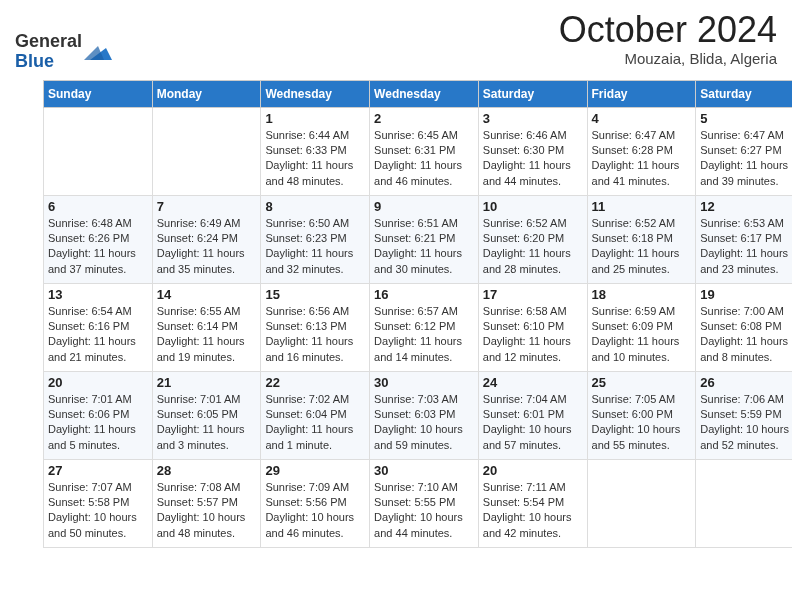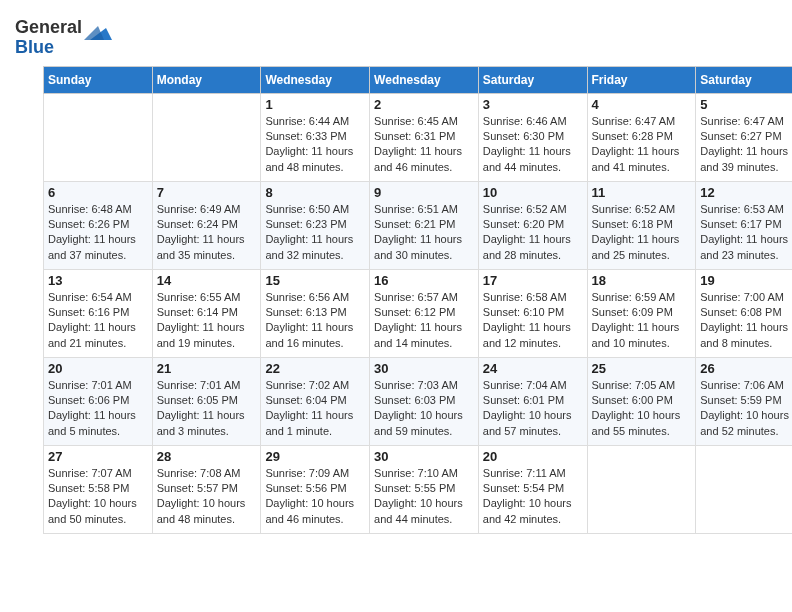--- a/index.html
+++ b/index.html
@@ -16,21 +16,22 @@
       padding: 10px 15px 15px 15px;
     }
     .header {
       display: flex;
       justify-content: space-between;
       align-items: flex-start;
       margin-bottom: 8px;
     }
     .logo {
       display: flex;
-      margin-top: 8px;
+      align-items: center;
+      margin-top: 22px;
     }
     .logo-text {
       font-size: 18px;
       font-weight: bold;
       line-height: 1.1;
     }
     .logo-general { color: #333; }
     .logo-blue { color: #1a5fa8; }
     .logo-icon {
       width: 28px;
@@ -105,20 +106,24 @@
         <div class="logo-text">
           <span class="logo-general">General</span><br>
           <span class="logo-blue">Blue</span>
         </div>
       </div>
       <svg class="logo-icon" viewBox="0 0 28 28">
         <polygon points="6,22 22,10 28,22" fill="#2878c8"></polygon>
         <polygon points="0,22 14,8 20,22" fill="#1a5fa8" opacity="0.7"></polygon>
       </svg>
     </div>
+    <div class="title-block">
+      <div class="month-title">October 2024</div>
+      <div class="location">Mouzaia, Blida, Algeria</div>
+    </div>
   </div>
 
   <table>
     <thead>
       <tr>
 
       <th>Sunday</th>
           <th>Monday</th>
           <th>Wednesday</th>
           <th>Wednesday</th>

